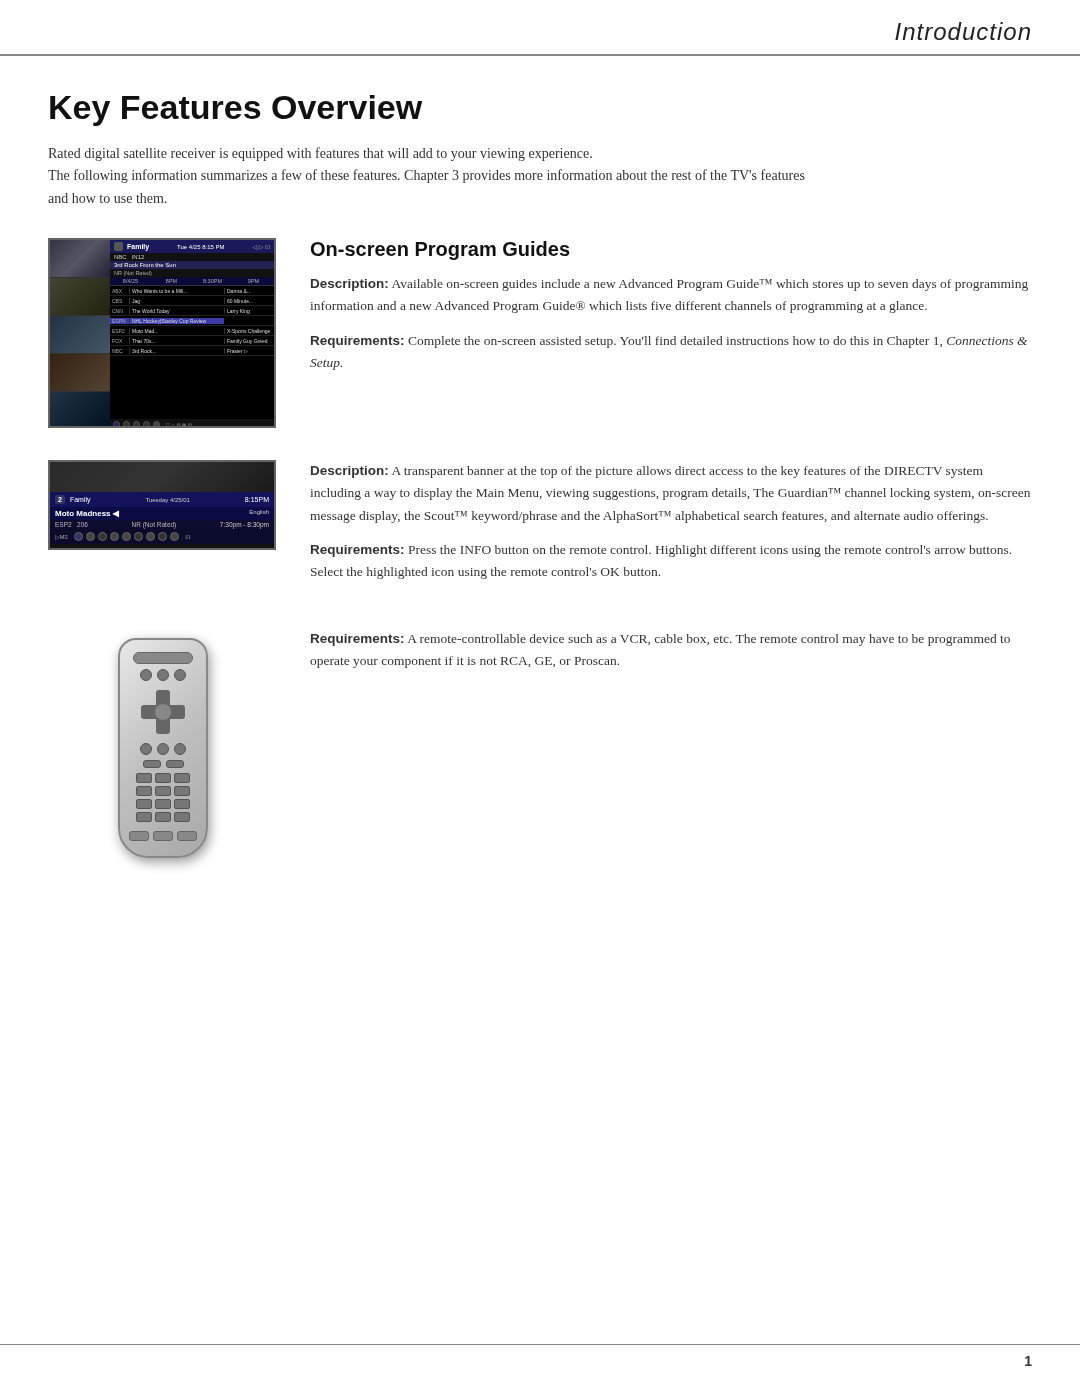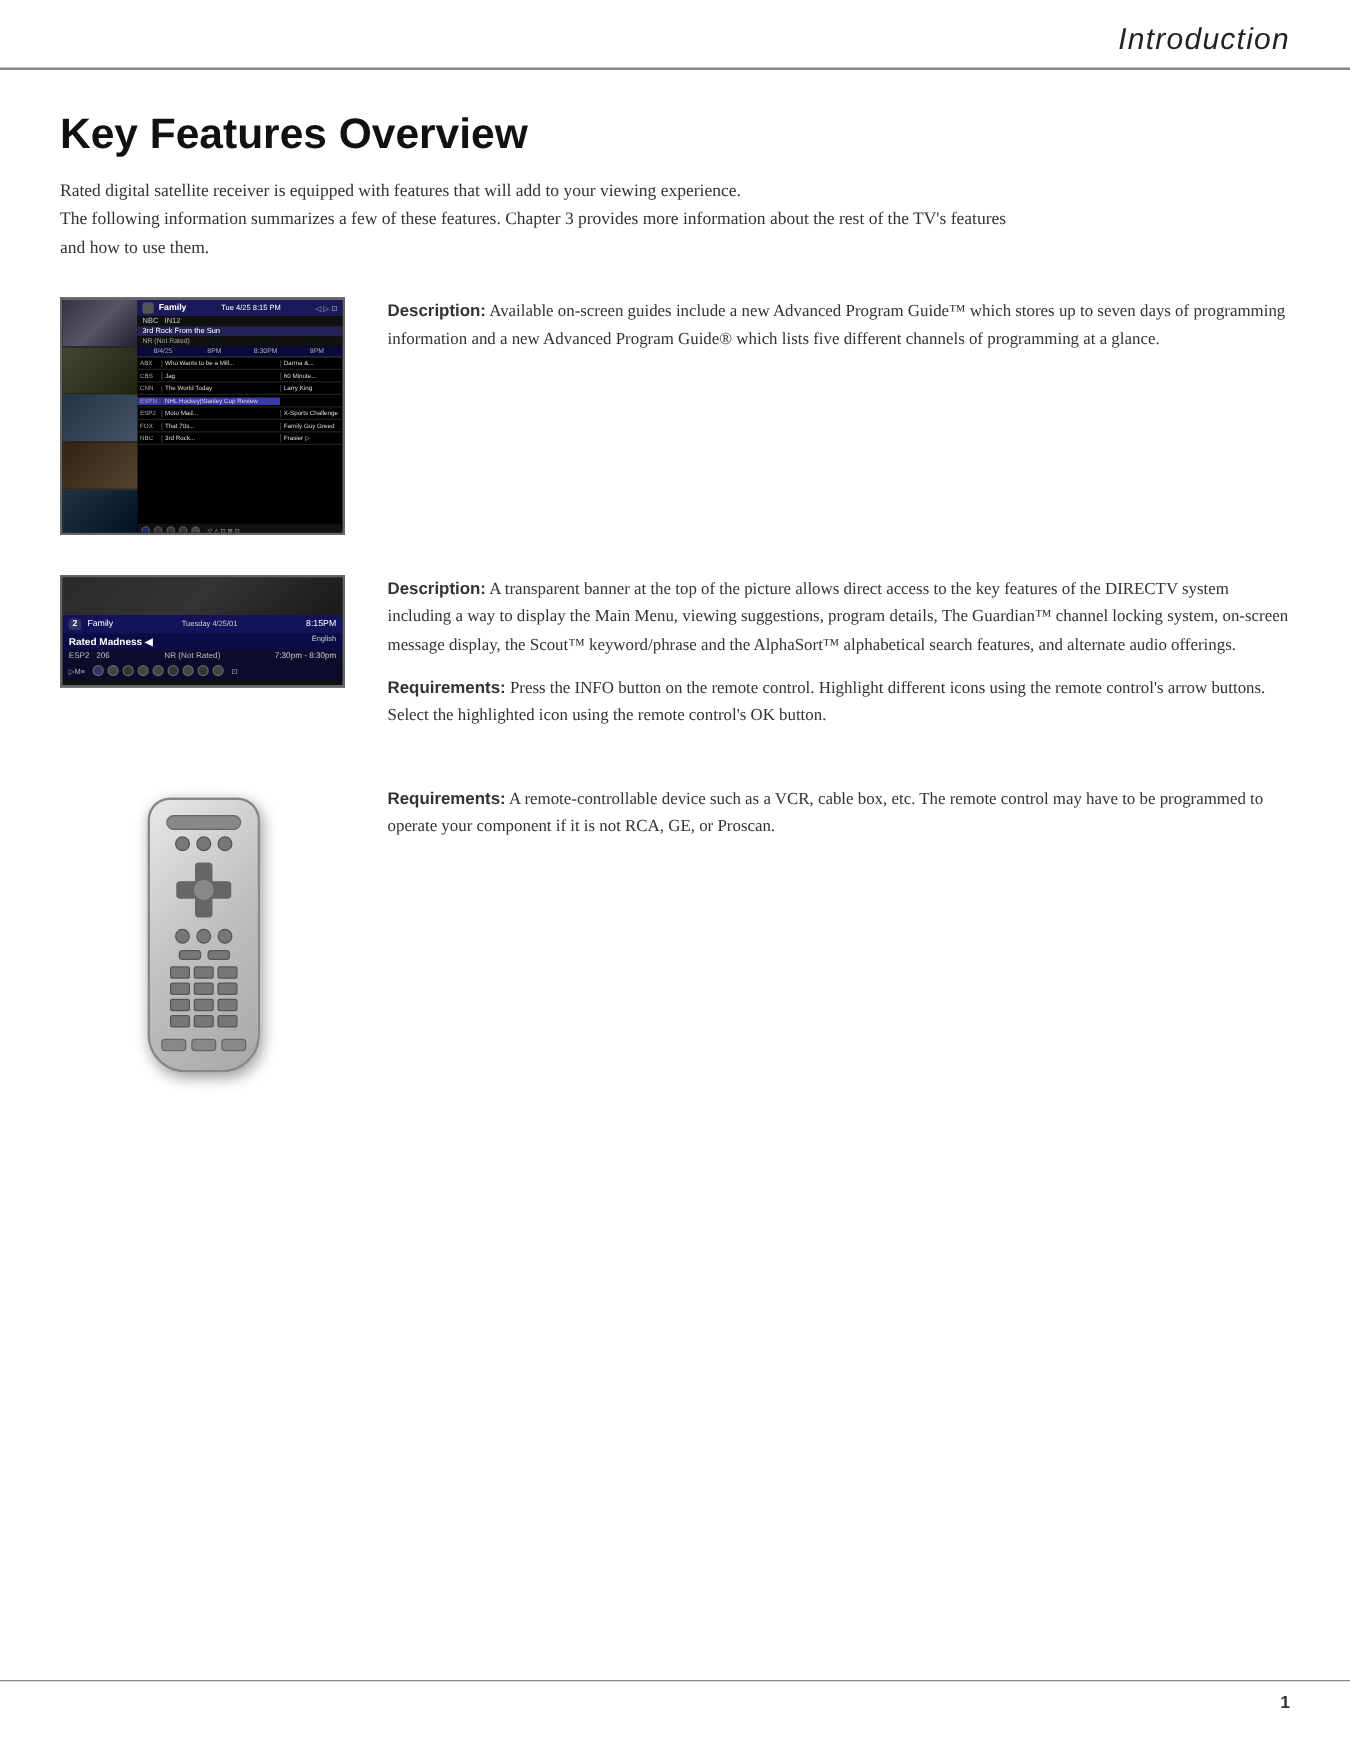--- a/index.html
+++ b/index.html
@@ -623,46 +623,51 @@
             <span class="gs-icon-circle gs-icon-c3"></span>
             <span class="gs-icon-circle gs-icon-c4"></span>
             <span class="gs-icon-circle gs-icon-c5"></span>
             <span style="color:#aaa;font-size:5px;margin-left:3px;">▽ △ ⊡ ⊞ ⊡</span>
           </div>
         </div>
       </div>
     </div>
 
     <div class="feature-text">
+      <h2 class="feature-heading">On-screen Program Guides</h2>
       <div class="feature-body">
         <p>
           <strong>Description:</strong>
           Available on-screen guides include a new Advanced Program Guide™ which stores up to seven days of programming information and a new Advanced Program Guide® which lists five different channels of programming at a glance.
         </p>
+        <p>
+          <strong>Requirements:</strong>
+          Complete the on-screen assisted setup. You'll find detailed instructions how to do this in Chapter 1, <em>Connections &amp; Setup.</em>
+        </p>
       </div>
     </div>
   </div>
 
   <div class="feature-section">
 
     <div class="feature-image">
       <div class="banner-screenshot">
 
         <div class="video-bg"></div>
 
         <div class="bs-channel-row">
           <div class="bs-ch-left">
             <span style="background:#336;color:#fff;font-size:7px;font-weight:bold;padding:1px 3px;border-radius:2px;">2</span>
             <span class="bs-ch-name">Family</span>
           </div>
           <span class="bs-date">Tuesday 4/25/01</span>
           <span class="bs-time">8:15PM</span>
         </div>
         <div class="bs-prog-row">
-          <span class="bs-prog-title">Rated Madness ◀</span>
+          <span class="bs-prog-title">Moto Madness ◀</span>
           <span class="bs-lang">English</span>
         </div>
         <div class="bs-rating-row">
           <span class="bs-rating">
             <span>ESP2</span>
             &nbsp;
             <span>206</span>
           </span>
           <span class="bs-rating">NR (Not Rated)</span>
           <span class="bs-prog-time">7:30pm - 8:30pm</span>

